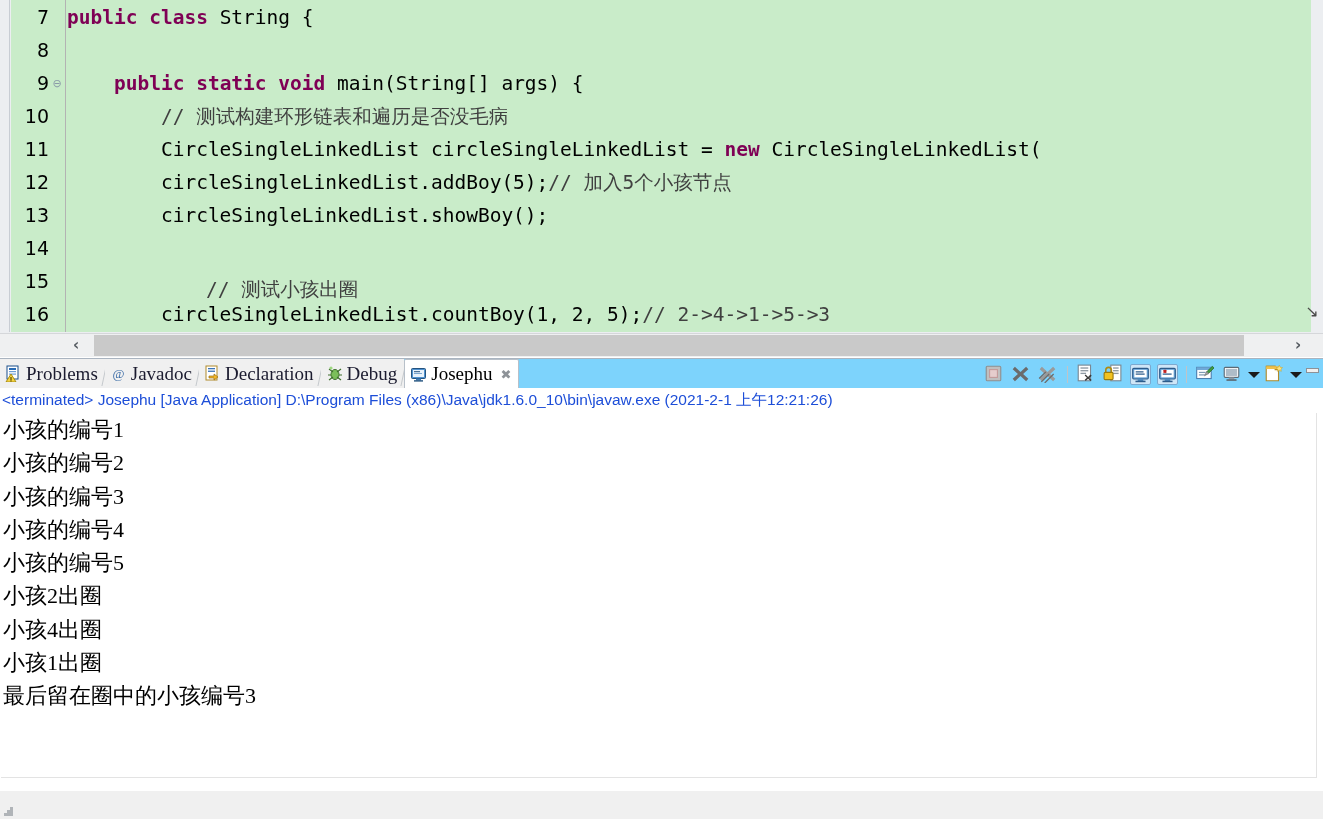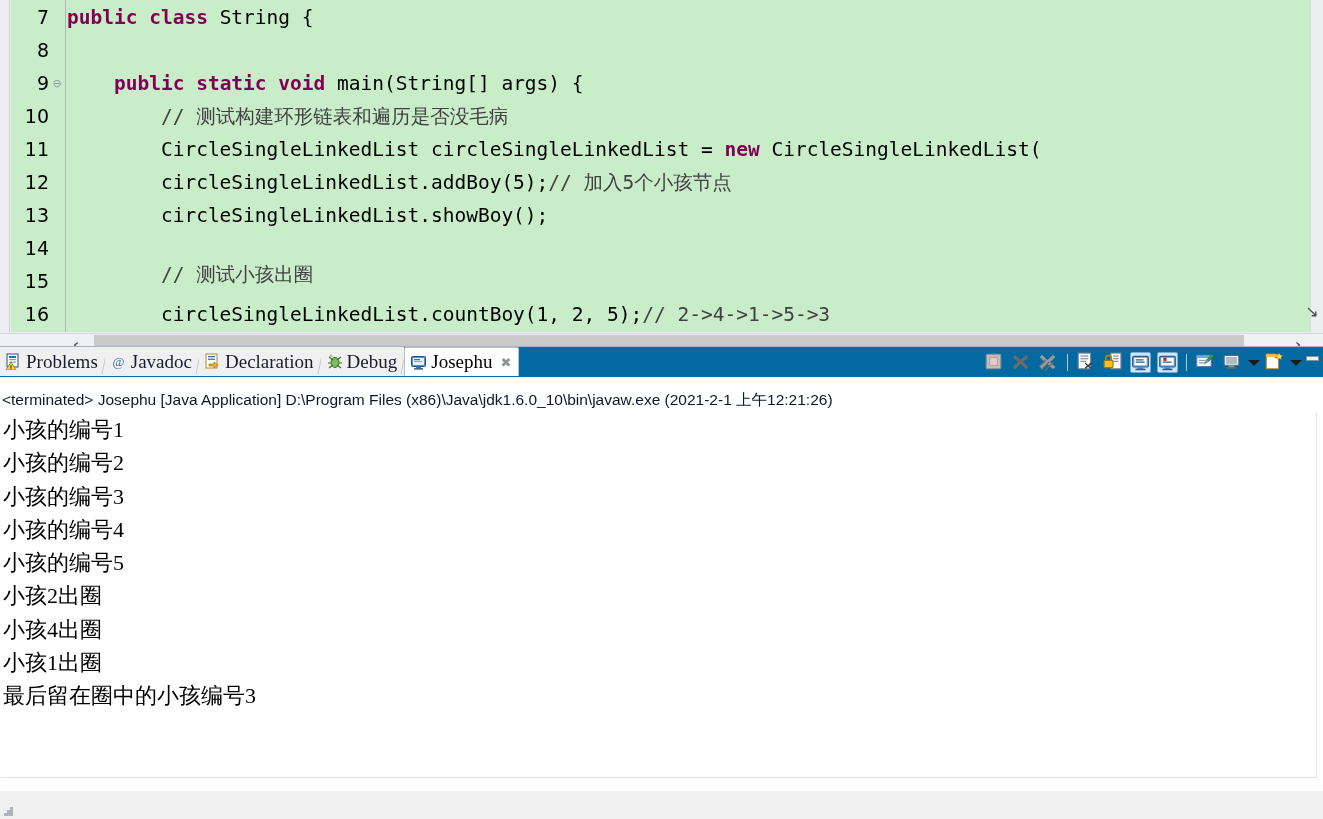--- a/index.html
+++ b/index.html
@@ -146,24 +146,24 @@
   .hs-corner {
     position: absolute;
     left: 0; top: 1px;
     width: 63px; height: 21px;
     background: #eff0f1;
   }
 
   
   .tabbar {
     position: absolute;
-    left: 0; top: 346px;
+    left: 0; top: 358px;
     width: 1323px;
     height: 30px;
-    background: #0369a1;
+    background: #7dd3fc;
     border-top: 1px solid #aab4c0;
   }
   .tabs {
     position: absolute;
     left: 0; top: 0;
     height: 30px;
     display: flex;
     align-items: stretch;
   }
   .tab {
@@ -272,21 +272,21 @@
     box-sizing: border-box;
   }
   .console-status {
     position: absolute;
     left: 0; top: 0;
     width: 1323px;
     height: 23px;
     background: #ffffff;
     font-family: "Liberation Sans", sans-serif;
     font-size: 15.5px;
-    color: #0f172a;
+    color: #1d4ed8;
     white-space: pre;
     line-height: 23px;
     padding-left: 2px;
     box-sizing: border-box;
   }
   .console-out {
     position: absolute;
     left: 1px; top: 25px;
     width: 1316px;
     height: 365px;
@@ -345,21 +345,21 @@
       </div>
     <div class="code-lines" id="code-lines">
         <div class="cl" style="top: 1px;"><span class="kw">public class </span><span class="plain">String {</span></div>
         <div class="cl" style="top: 34px;"></div>
         <div class="cl" style="top: 67px;"><span class="plain">    </span><span class="kw">public static void </span><span class="plain">main(String[] args) {</span></div>
         <div class="cl" style="top: 100px;"><span class="plain">        </span><span class="cmt">// 测试构建环形链表和遍历是否没毛病</span></div>
         <div class="cl" style="top: 133px;"><span class="plain">        CircleSingleLinkedList circleSingleLinkedList = </span><span class="kw">new </span><span class="plain">CircleSingleLinkedList(</span></div>
         <div class="cl" style="top: 166px;"><span class="plain">        circleSingleLinkedList.addBoy(5);</span><span class="cmt">// 加入5个小孩节点</span></div>
         <div class="cl" style="top: 199px;"><span class="plain">        circleSingleLinkedList.showBoy();</span></div>
         <div class="cl" style="top: 232px;"></div>
-        <div class="cl" style="top: 258px;"><span class="plain">        </span><span class="cmt">// 测试小孩出圈</span></div>
+        <div class="cl" style="top: 273px; padding-left: 45px;"><span class="plain">        </span><span class="cmt">// 测试小孩出圈</span></div>
         <div class="cl" style="top: 298px;"><span class="plain">        circleSingleLinkedList.countBoy(1, 2, 5);</span><span class="cmt">// 2-&gt;4-&gt;1-&gt;5-&gt;3</span></div>
       </div>
   </div>
   <div class="editor-scroll-down">↘</div>
 </div>
 
 <div class="hscroll">
   <div class="hs-corner"></div>
   <div class="hs-left-arrow">‹</div>
   <div class="hs-thumb"></div>

